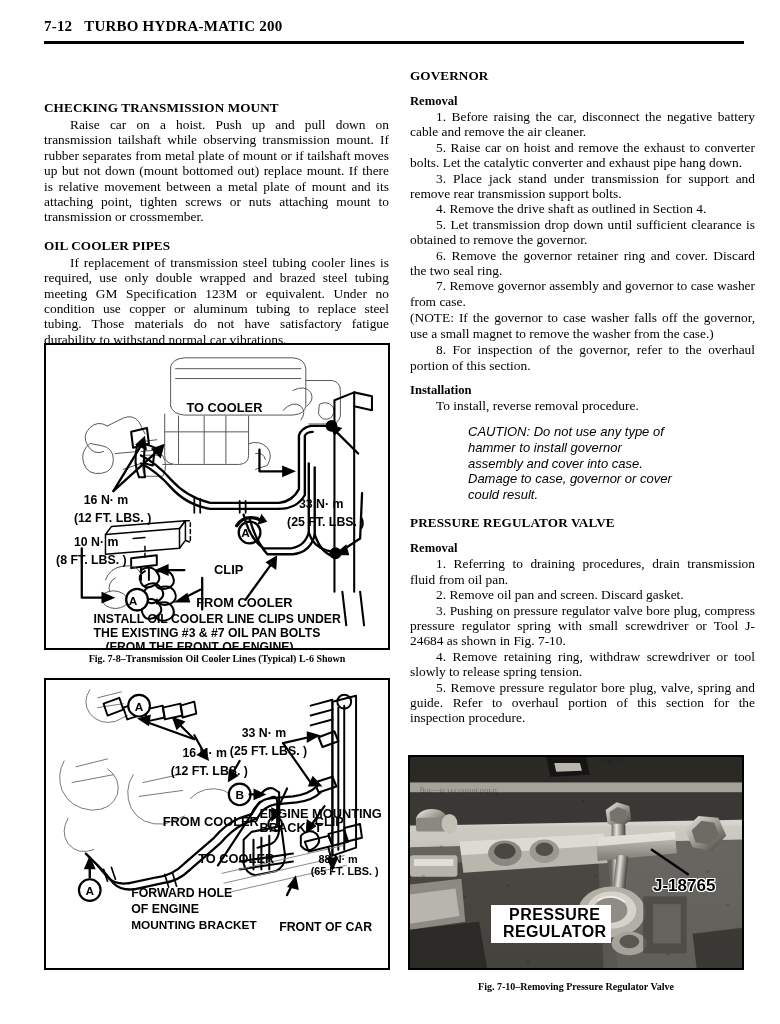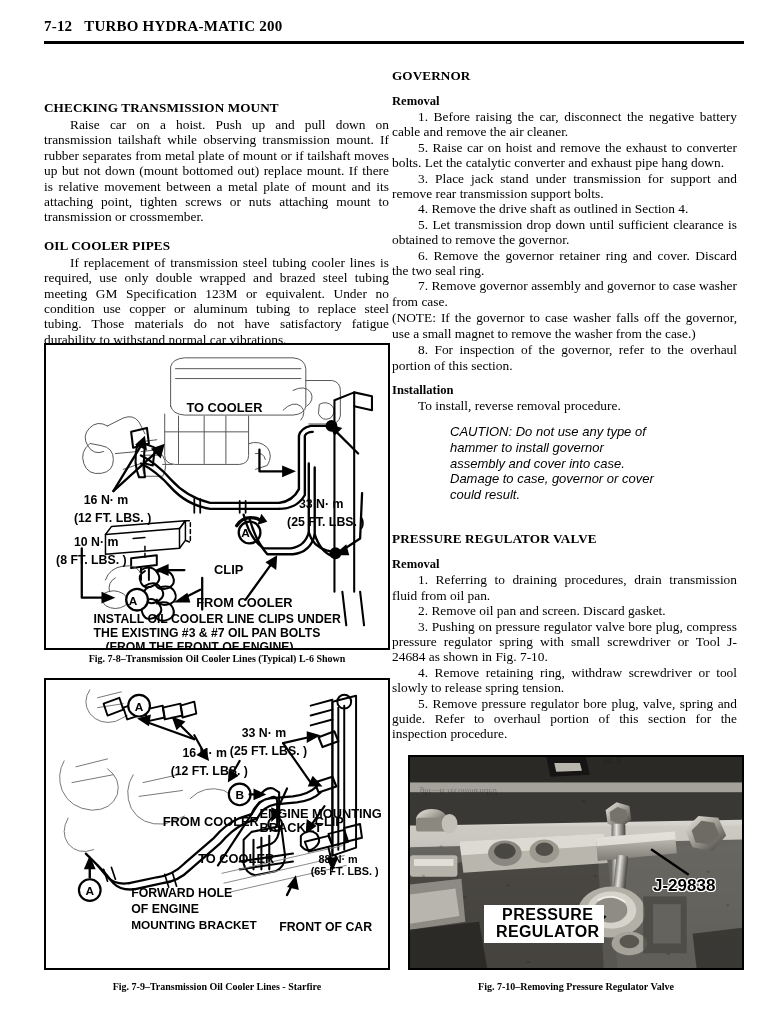--- a/index.html
+++ b/index.html
@@ -43,21 +43,21 @@
     background: #000;
   }
 
   
   .col {
     position: absolute;
     top: 68px;
     width: 345px;
   }
   .col-left  { left: 44px; margin-top: 32px; }
-  .col-right { left: 392px; }
+  .col-right { left: 410px; }
 
   h2.sec {
     font-size: 13.2px;
     font-weight: bold;
     margin: 0 0 1px 0;
     letter-spacing: 0.1px;
   }
   h3.sub {
     font-size: 12.6px;
     font-weight: bold;
@@ -70,21 +70,21 @@
     text-align: justify;
     text-indent: 26px;
     hyphens: none;
   }
   p.noindent { text-indent: 0; }
   p.gap { margin-top: 1px; }
   .spacer-md { height: 13px; }
 
   
   .caution {
-    margin: 11px 0 16px 58px;
+    margin: 11px 0 0 58px;
     width: 252px;
     font-family: "Liberation Sans", "DejaVu Sans", sans-serif;
     font-style: italic;
     font-size: 13px;
     line-height: 15.6px;
     text-align: justify;
   }
   .caution .ln { display: block; white-space: nowrap; }
   .caution .j {
     display: flex;
@@ -131,21 +131,21 @@
     background: #fff;
     color: #000;
     font-family: "Liberation Sans", "DejaVu Sans", sans-serif;
     font-weight: bold;
     line-height: 1.06;
     text-align: center;
     padding: 2px 5px;
     box-sizing: border-box;
   }
   #pr-callout {
-    left: 74px; top: 148px;
+    left: 81px; top: 148px;
     font-size: 16px;
     letter-spacing: 0.4px;
     padding-left: 12px;
   }
   #tool-callout {
     left: 238px; top: 118px;
     font-size: 17px;
     background: transparent;
     color: #000;
     text-shadow:
@@ -499,21 +499,20 @@
           <text x="86" y="252" font-size="12">MOUNTING BRACKET</text>
           <text x="236" y="254" font-size="12.5">FRONT OF CAR</text>
 
           <text x="44" y="218" font-size="12" text-anchor="middle">A</text>
           <text x="196" y="121" font-size="12" text-anchor="middle">B</text>
           <text x="94" y="31" font-size="12" text-anchor="middle">A</text>
         </g>
       </svg>
     </div>
   </div>
-  <div class="figcap" id="cap-7-9">Fig. 7-9–Transmission Oil Cooler Lines - Starfire</div>
 
   <div class="figbox" id="fig-7-10-box">
     <div class="photo">
       <svg viewBox="0 0 336 215" xmlns="http://www.w3.org/2000/svg" preserveAspectRatio="none">
         <defs>
           <linearGradient id="gMetal" x1="0" y1="0" x2="0" y2="1">
             <stop offset="0%" stop-color="#d8d6d0"></stop>
             <stop offset="45%" stop-color="#a7a49c"></stop>
             <stop offset="100%" stop-color="#5d5b55"></stop>
           </linearGradient>
@@ -621,18 +620,18 @@
         <path d="M282 120 L244 94" stroke="#000" stroke-width="2.4" fill="none"></path>
 
         <path d="M182 178 L198 162" stroke="#000" stroke-width="2.2" fill="none"></path>
       </svg>
 
       <div class="callout-box" id="pr-callout">
         <div>PRESSURE</div>
         <div>REGULATOR</div>
       </div>
 
-      <div class="callout-box" id="tool-callout">J-29838</div>
+      <div class="callout-box" id="tool-callout">J-18765</div>
     </div>
   </div>
   <div class="figcap" id="cap-7-10">Fig. 7-10–Removing Pressure Regulator Valve</div>
 
 </div>
 
 </body></html>

